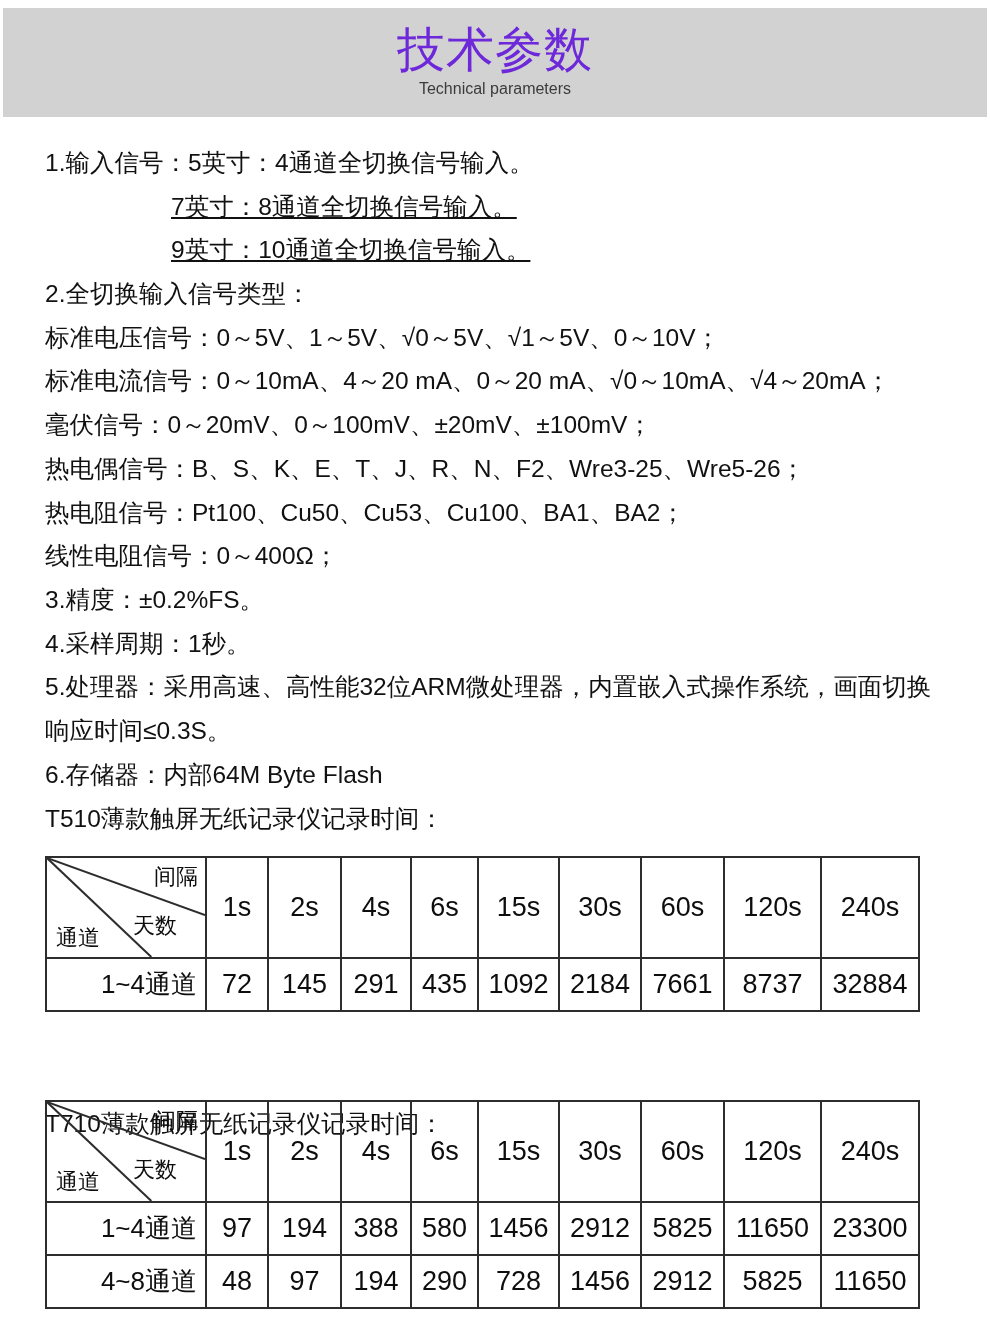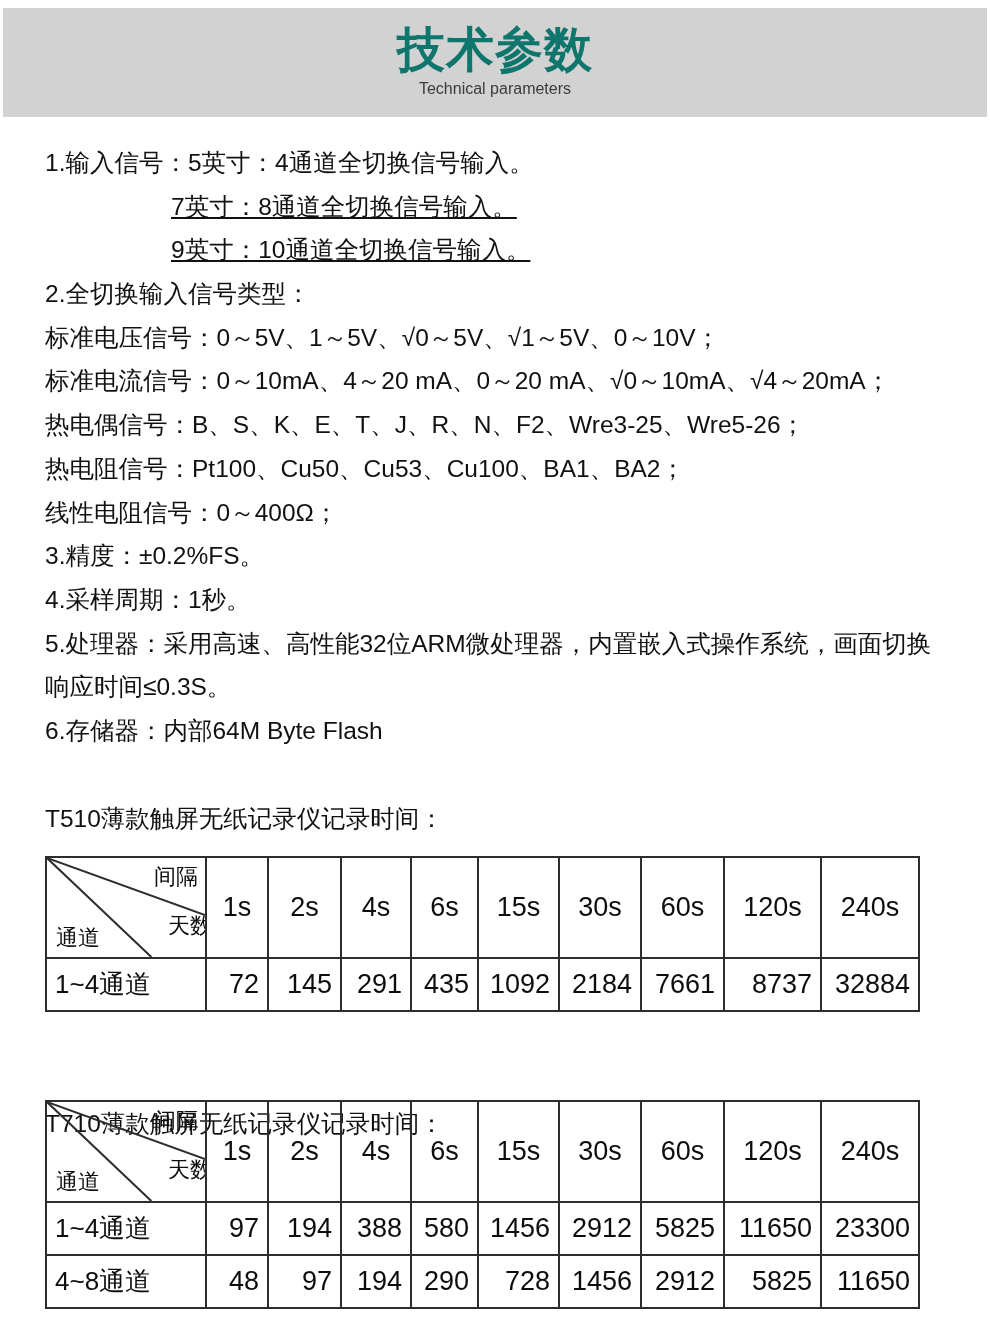--- a/index.html
+++ b/index.html
@@ -17,22 +17,22 @@
   }
   
   .band {
     position: absolute; left: 3px; top: 8px;
     width: 984px; height: 109px;
     background: #d2d2d2;
     display: flex; flex-direction: column; align-items: center;
   }
   .band .title {
     margin-top: 16px;
-    font-size: 48px; font-weight: 700; line-height: 52px;
-    letter-spacing: 1px; color: #0f766e;
+    font-size: 48px; font-weight: 400; line-height: 52px;
+    letter-spacing: 1px; color: #6d28d9;
   }
   .band .subtitle {
     font-size: 16px; line-height: 24px; color: #3b3b3b;
     margin-top: 1px;
   }
   
   .specs {
     position: absolute; left: 45px; top: 141px; width: 920px;
   }
   .spec-line {
@@ -53,47 +53,48 @@
     border-collapse: collapse; table-layout: fixed;
     width: 873px;
     font-size: 27px; color: #0d0d0d;
   }
   #table-t510 { top: 856px; }
   #table-t710 { top: 1100px; }
   table.rec td { border: 2px solid #2d2d2d; padding: 8px; overflow: hidden; }
   tr.hdr-row { height: 101px; }
   tr.data-row { height: 51px; }
   td.interval { text-align: center; }
-  td.rowlabel { text-align: left; padding-left: 8px; font-size: 26px; }
-  td.num { text-align: right; }
+  td.rowlabel { text-align: right; padding-left: 8px; font-size: 26px; }
+  td.num { text-align: center; }
   
   td.corner { position: relative; }
   .corner-svg { position: absolute; left: 0; top: 0; width: 100%; height: 100%; }
   .corner-label { position: absolute; font-size: 22px; line-height: 24px; white-space: nowrap; }
   .lbl-interval { top: 7px; right: 7px; }
-  .lbl-days { top: 56px; left: 86px; margin-left: 35px; }
+  .lbl-days { top: 56px; left: 86px; }
   .lbl-channel { top: 68px; left: 9px; }
 </style>
 </head>
 <body>
 
 <div id="page">
 
   <div class="band">
     <div class="title">技术参数</div>
     <div class="subtitle">Technical parameters</div>
   </div>
 
   <div class="specs">
     <div class="spec-line">1.输入信号：5英寸：4通道全切换信号输入。</div>
     <div class="spec-line indent">7英寸：8通道全切换信号输入。</div>
     <div class="spec-line indent">9英寸：10通道全切换信号输入。</div>
     <div class="spec-line">2.全切换输入信号类型：</div>
     <div class="spec-line">标准电压信号：0～5V、1～5V、√0～5V、√1～5V、0～10V；</div>
     <div class="spec-line">标准电流信号：0～10mA、4～20 mA、0～20 mA、√0～10mA、√4～20mA；</div>
+    <div class="spec-line">毫伏信号：0～20mV、0～100mV、±20mV、±100mV；</div>
     <div class="spec-line">热电偶信号：B、S、K、E、T、J、R、N、F2、Wre3-25、Wre5-26；</div>
     <div class="spec-line">热电阻信号：Pt100、Cu50、Cu53、Cu100、BA1、BA2；</div>
     <div class="spec-line">线性电阻信号：0～400Ω；</div>
     <div class="spec-line">3.精度：±0.2%FS。</div>
     <div class="spec-line">4.采样周期：1秒。</div>
     <div class="spec-line">5.处理器：采用高速、高性能32位ARM微处理器，内置嵌入式操作系统，画面切换</div>
     <div class="spec-line">响应时间≤0.3S。</div>
     <div class="spec-line">6.存储器：内部64M Byte Flash</div>
   </div>
 

